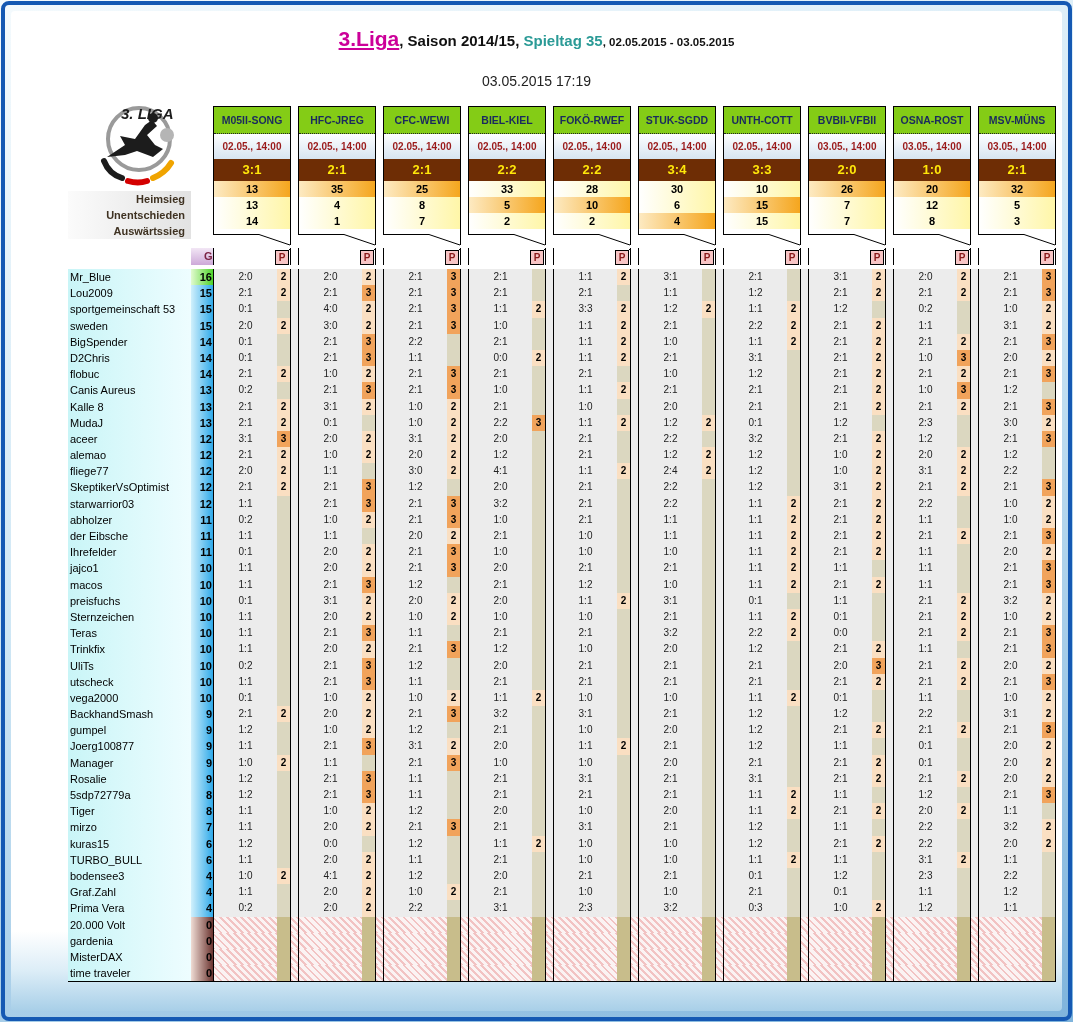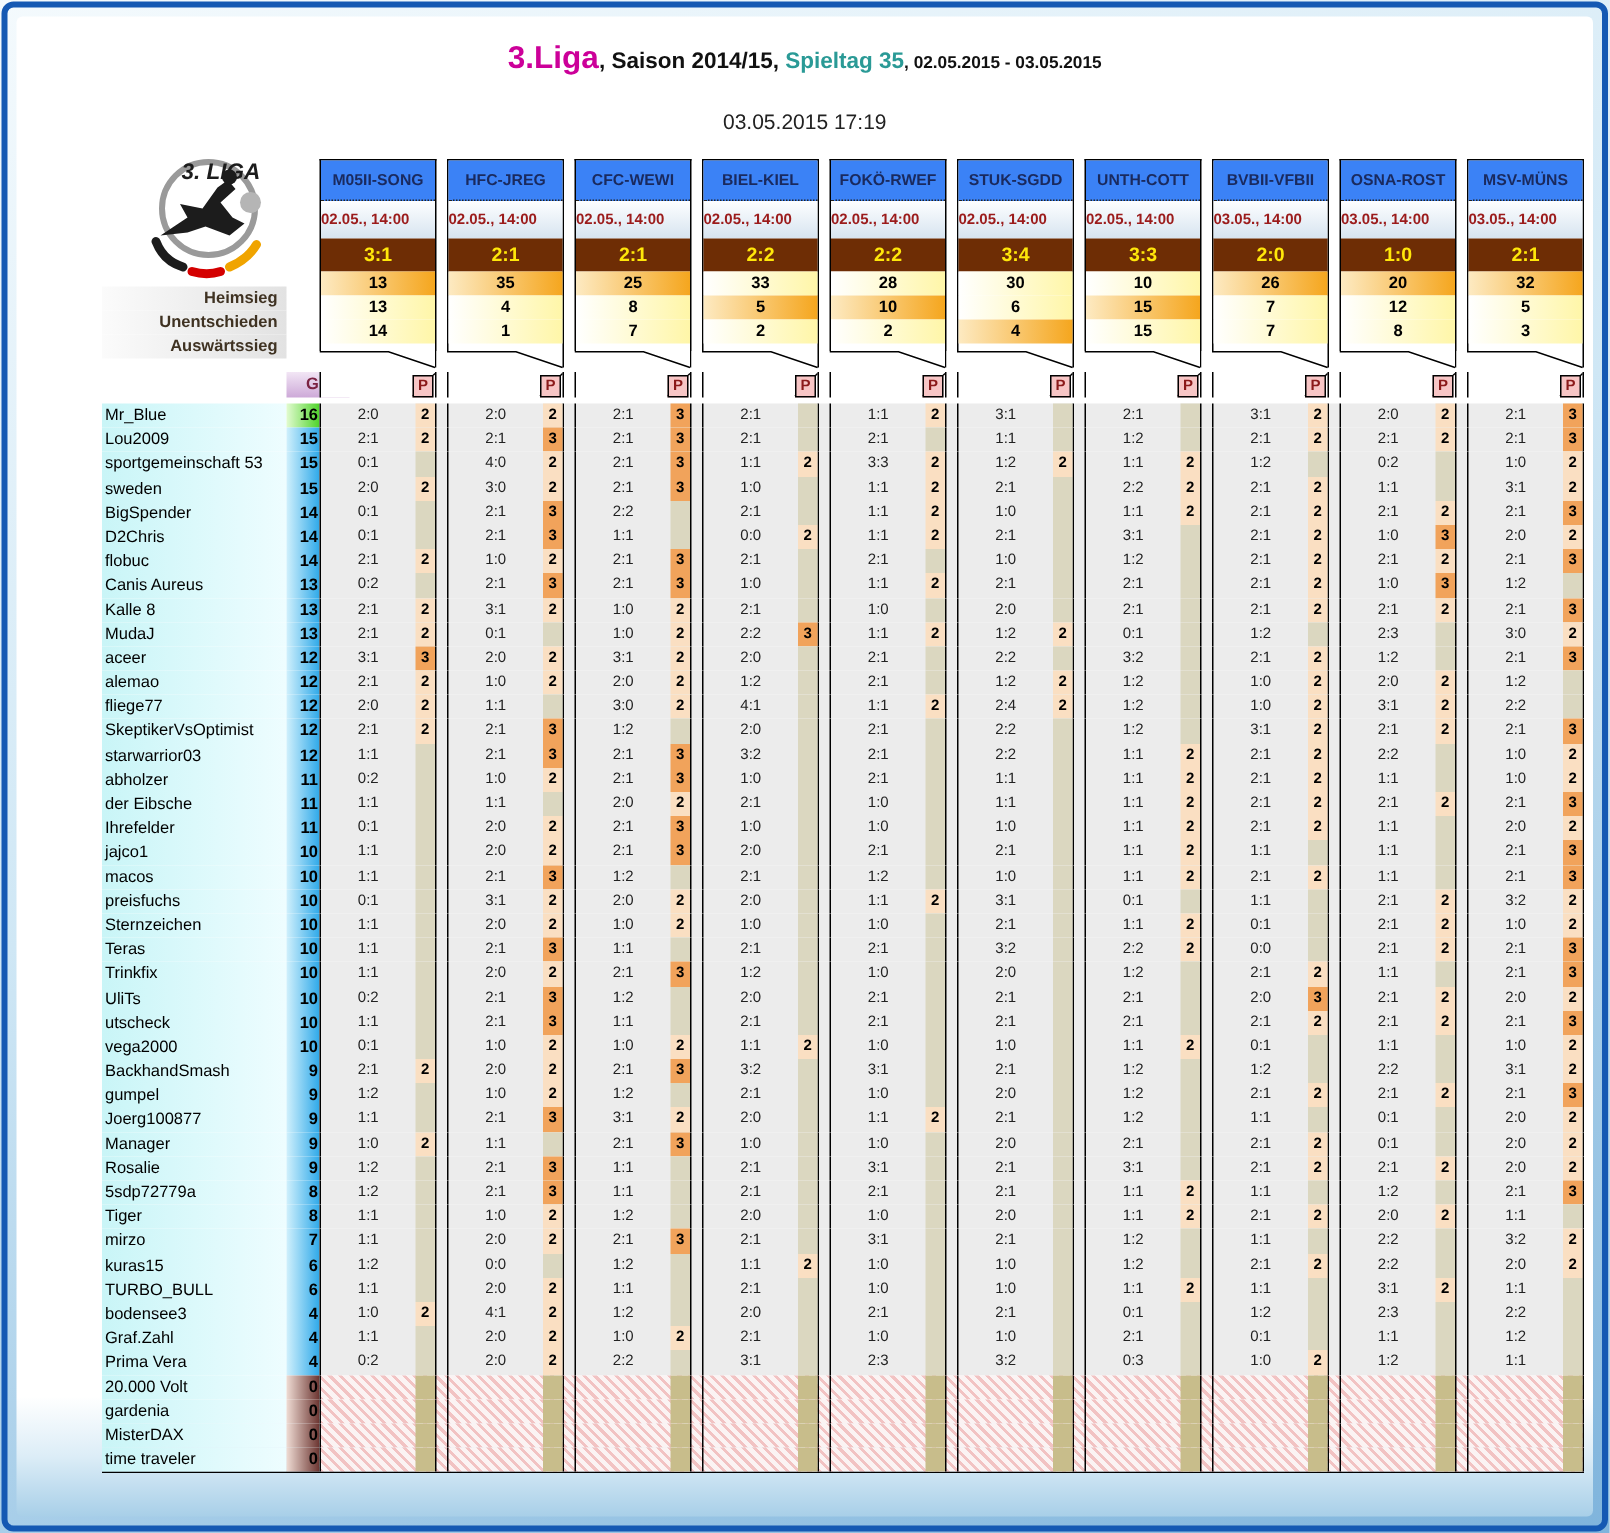--- a/index.html
+++ b/index.html
@@ -2,33 +2,33 @@
 <html><head>
 <meta charset="utf-8">
 <style>
   html,body{margin:0;padding:0;}
   body{font-family:"Liberation Sans", sans-serif; background:#e8eef4;}
   .page{position:relative;width:1073px;height:1022px;background:linear-gradient(160deg,#f4fafd 0%,#cfe7f5 45%,#7fb4dc 100%);overflow:hidden;}
   .outer-border{position:absolute;inset:1px;border:4px solid #1559b3;border-radius:8px;}
   .content{position:absolute;inset:11px;border-radius:4px;background:linear-gradient(180deg,#ffffff 0%,#ffffff 92%,#dcedf7 96%,#a8cfe8 100%);}
   
   .title{position:absolute;left:0;right:0;top:16px;text-align:center;white-space:nowrap;}
-  .title .lg{font-size:21px;font-weight:bold;color:#cc0099;}
+  .title .lg{font-size:21px;font-weight:bold;color:#cc0099;text-decoration:underline;}
   .title .sa{font-size:15px;font-weight:bold;color:#111;}
   .title .sp{font-size:15px;font-weight:bold;color:#2a9a96;margin-top:12px;}
   .title .dt{font-size:11.5px;font-weight:bold;color:#111;}
   .stamp{position:absolute;left:0;right:0;top:62px;text-align:center;font-size:14px;color:#222;}
   
   .logo{position:absolute;left:80px;top:84px;}
   
   .tabs{position:absolute;left:202px;top:95px;display:flex;gap:7px;}
   .tab{width:78px;box-sizing:border-box;}
   .tab-rect{box-sizing:border-box;border:1px solid #000;border-bottom:none;height:128px;background:#fff;}
-  .t-team{height:26px;line-height:26px;text-align:center;font-size:10.5px;font-weight:bold;color:#1a2a5e;background:#3b82f6;border-bottom:1px dotted #222;}
-  .t-date{height:25px;line-height:25px;font-size:10px;font-weight:bold;color:#9b1b1b;background:linear-gradient(180deg,#fdfeff,#d7e4f0);}
+  .t-team{height:26px;line-height:26px;text-align:center;font-size:10.5px;font-weight:bold;color:#1a2a5e;background:#84cc16;border-bottom:1px dotted #222;}
+  .t-date{height:25px;line-height:25px;text-align:center;font-size:10px;font-weight:bold;color:#9b1b1b;background:linear-gradient(180deg,#fdfeff,#d7e4f0);}
   .t-result{height:22px;line-height:22px;text-align:center;font-size:13px;font-weight:bold;color:#ffe70a;background:#6e2d05;}
   .t-count{height:16px;line-height:16px;text-align:center;font-size:11px;font-weight:bold;color:#000;background:linear-gradient(90deg,#ffffff,#fff6a8);}
   .t-count.hl{background:linear-gradient(90deg,#fdeac2,#f5a61e);}
   .tab-cut{display:block;}
   
   .sumlabels{position:absolute;left:57px;top:180px;width:123px;}
   .sumlab{height:16px;line-height:16px;text-align:right;padding-right:6px;font-size:11px;font-weight:bold;color:#3f3222;background:linear-gradient(90deg,#fbfbfb,#e2e2e2);}
   
   .gph{position:absolute;left:180px;top:237px;width:42px;height:17px;line-height:17px;text-align:center;font-size:11px;font-weight:bold;color:#7b2343;background:linear-gradient(180deg,#f2e6f5,#cda9d8);}
   .prowhead{position:absolute;left:202px;top:237px;display:flex;gap:7px;}

